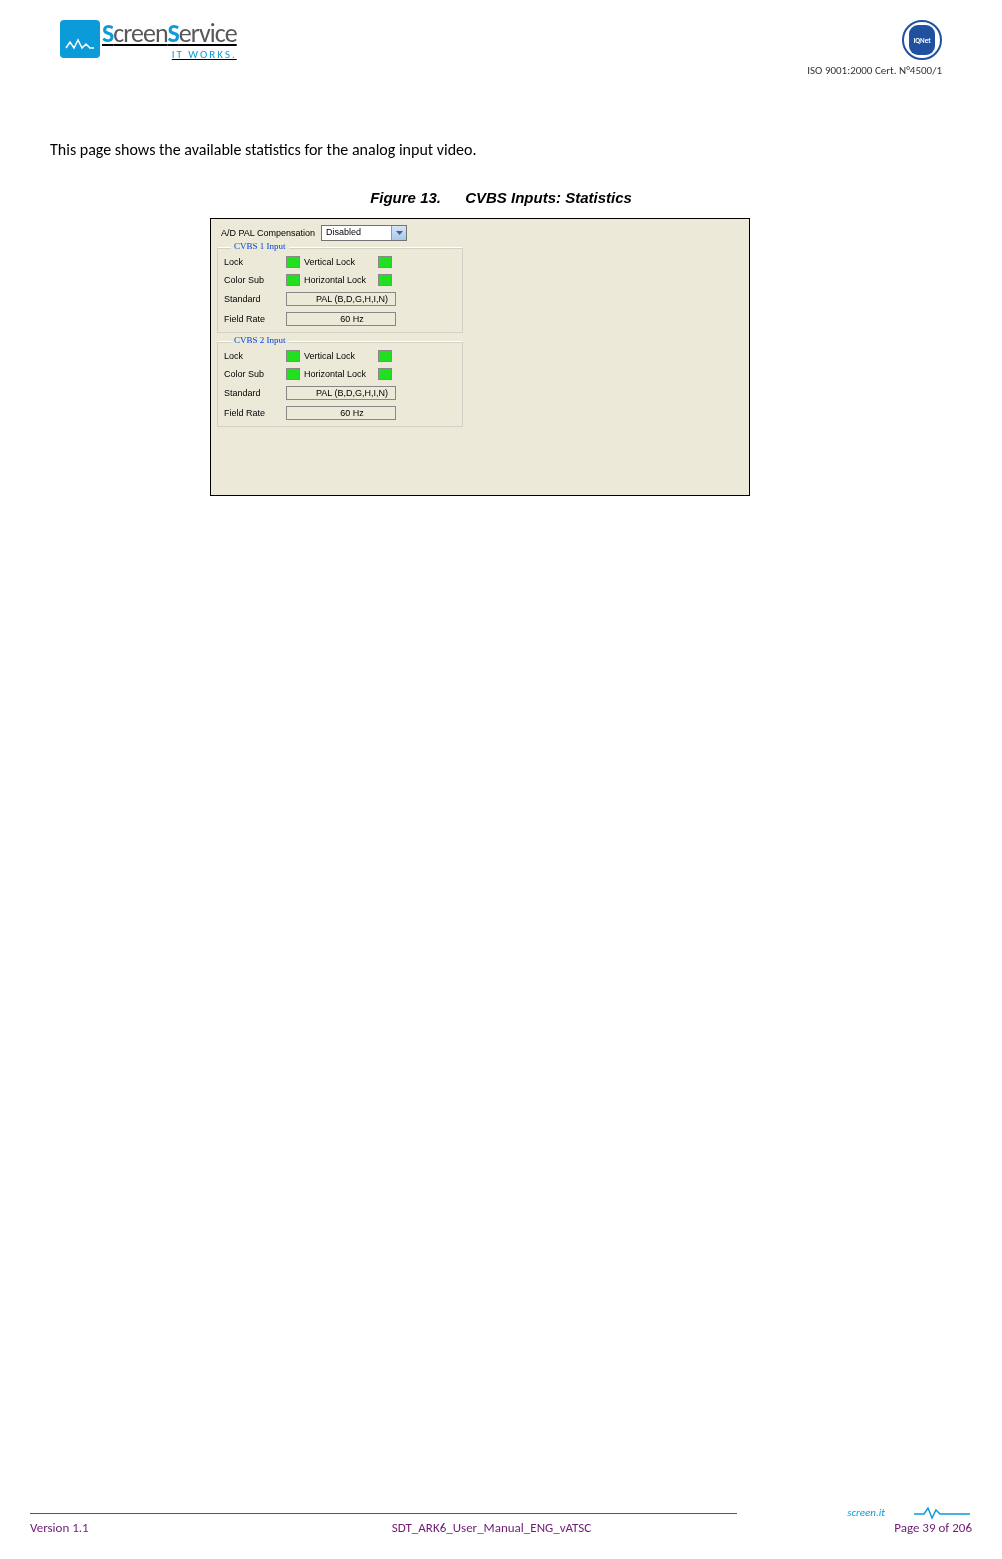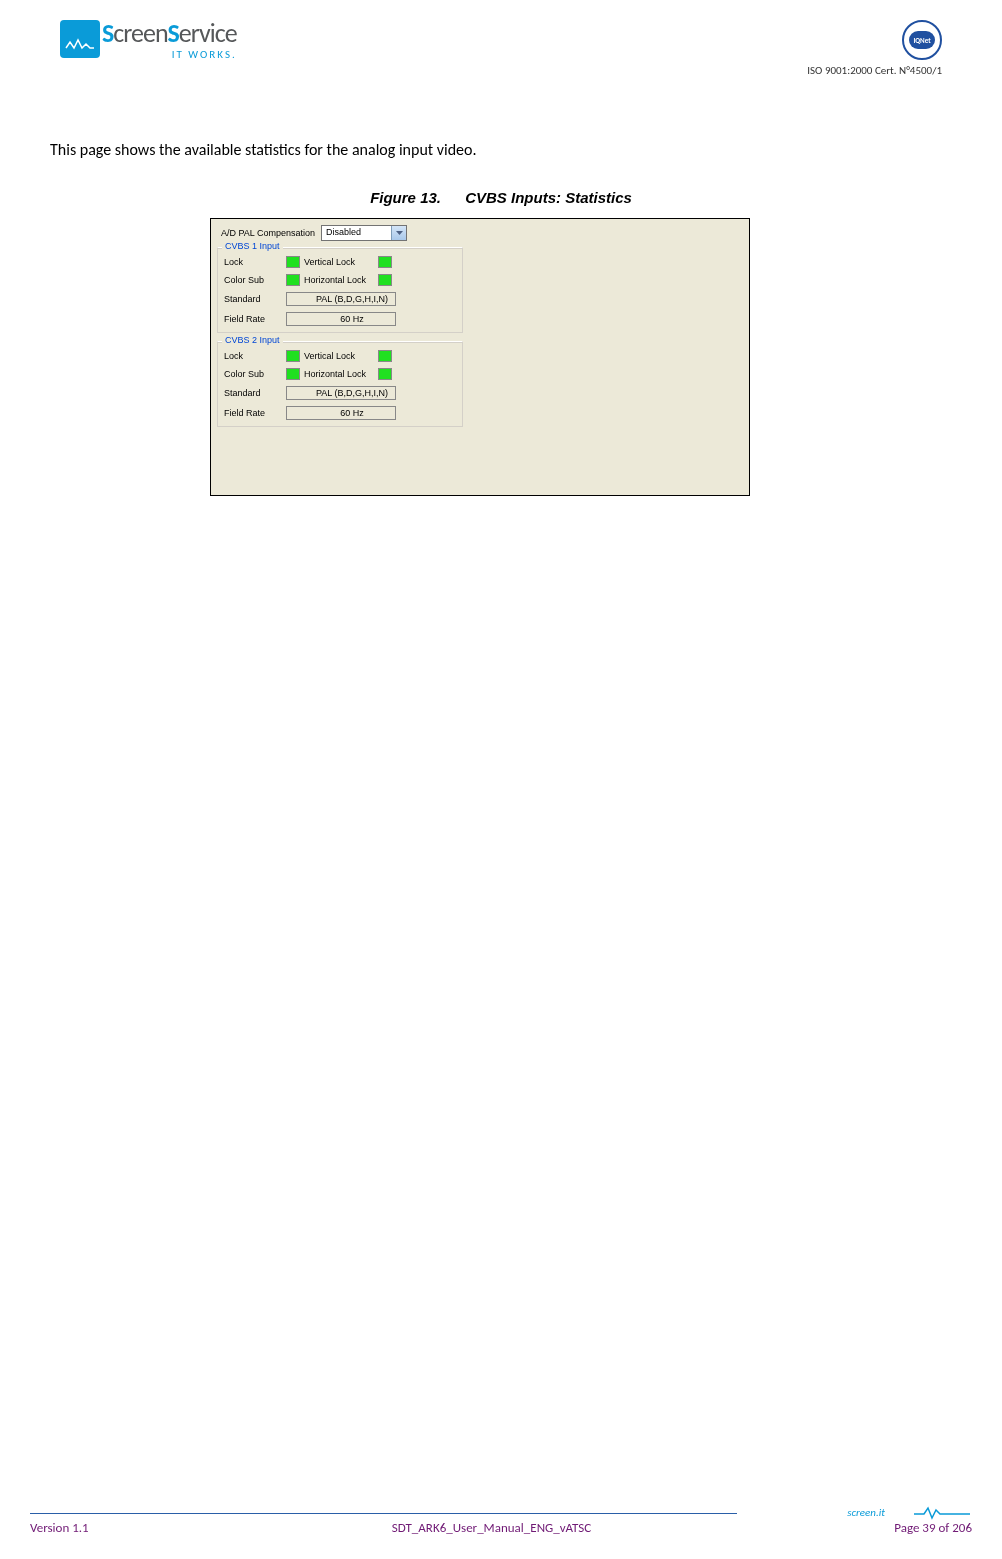--- a/index.html
+++ b/index.html
@@ -35,20 +35,21 @@
       display: flex;
       align-items: flex-end;
       justify-content: center;
       padding-bottom: 6px;
     }
     .logo-box svg { display: block; }
     .logo-text {
       margin-left: 2px;
       display: flex;
       flex-direction: column;
+      text-decoration: underline;
     }
     .logo-main {
       font-size: 26px;
       font-weight: 400;
       color: #56585a;
       line-height: 1;
       letter-spacing: -1px;
     }
     .logo-main .S { color: #0a9bd8; font-weight: 700; }
     .logo-tag {
@@ -71,21 +72,21 @@
       background: #fff;
       border: 2px solid #2050a0;
       display: flex;
       align-items: center;
       justify-content: center;
       position: relative;
       margin-bottom: 4px;
     }
     .iqnet-center {
       width: 26px;
-      height: 18px;
+      height: 30px;
       background: #2050a0;
       border-radius: 9px;
       color: #fff;
       font-size: 7px;
       font-weight: bold;
       display: flex;
       align-items: center;
       justify-content: center;
     }
     .iso-text {
@@ -168,25 +169,26 @@
     }
     .fieldset::before {
       content: '';
       position: absolute;
       top: 0; left: 0; right: 0;
       border-top: 1px solid #d4d0c8;
     }
     .legend {
       position: absolute;
       top: -7px;
-      left: 4px;
+      left: 13px;
       background: #ece9d8;
       padding: 0 3px;
       font-size: 9px;
       color: #0046d5;
+      font-family: Liberation Serif, serif;
     }
     .stat-grid {
       display: grid;
       grid-template-columns: 62px 18px 74px 18px;
       row-gap: 6px;
       align-items: center;
     }
     .stat-grid .col-label { font-size: 9px; }
     .led {
       width: 14px;

